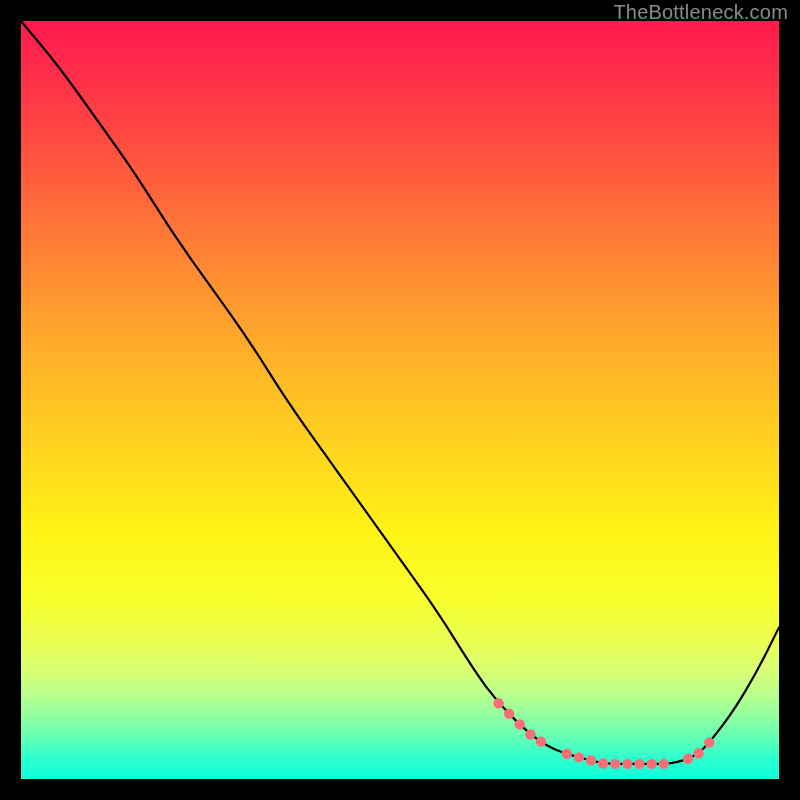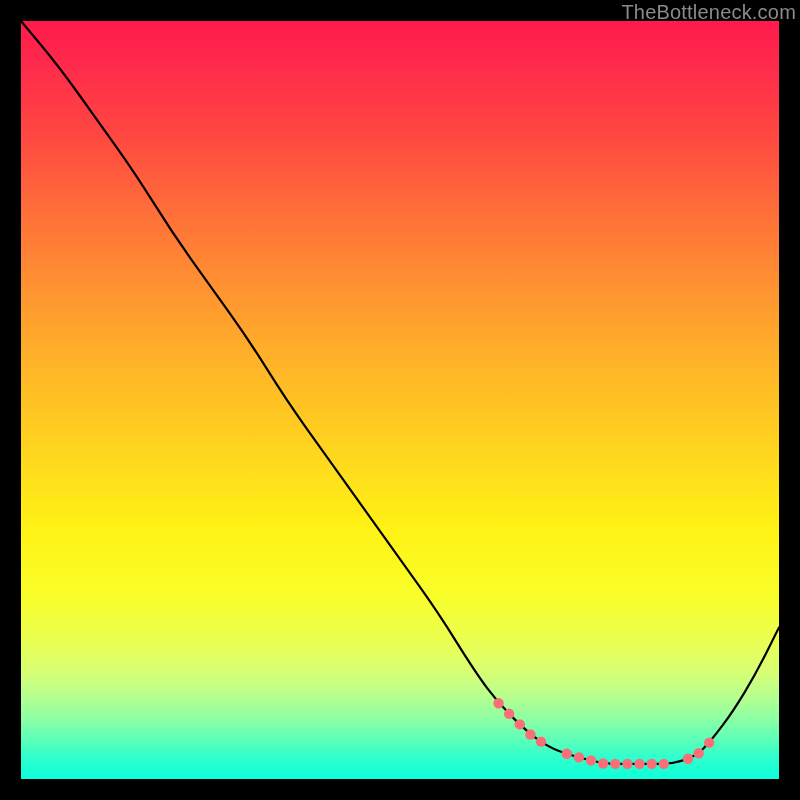--- a/index.html
+++ b/index.html
@@ -48,21 +48,21 @@
   svg.curve {
     position: absolute;
     left: 0;
     top: 0;
     width: 758px;
     height: 758px;
   }
   .watermark {
     position: absolute;
     top: 1px;
-    right: 4px;
+    right: 12px;
     color: #8a8a8a;
     font-size: 20px;
     font-weight: 500;
     letter-spacing: 0.2px;
     user-select: none;
   }
 </style>
 </head>
 <body>
 

